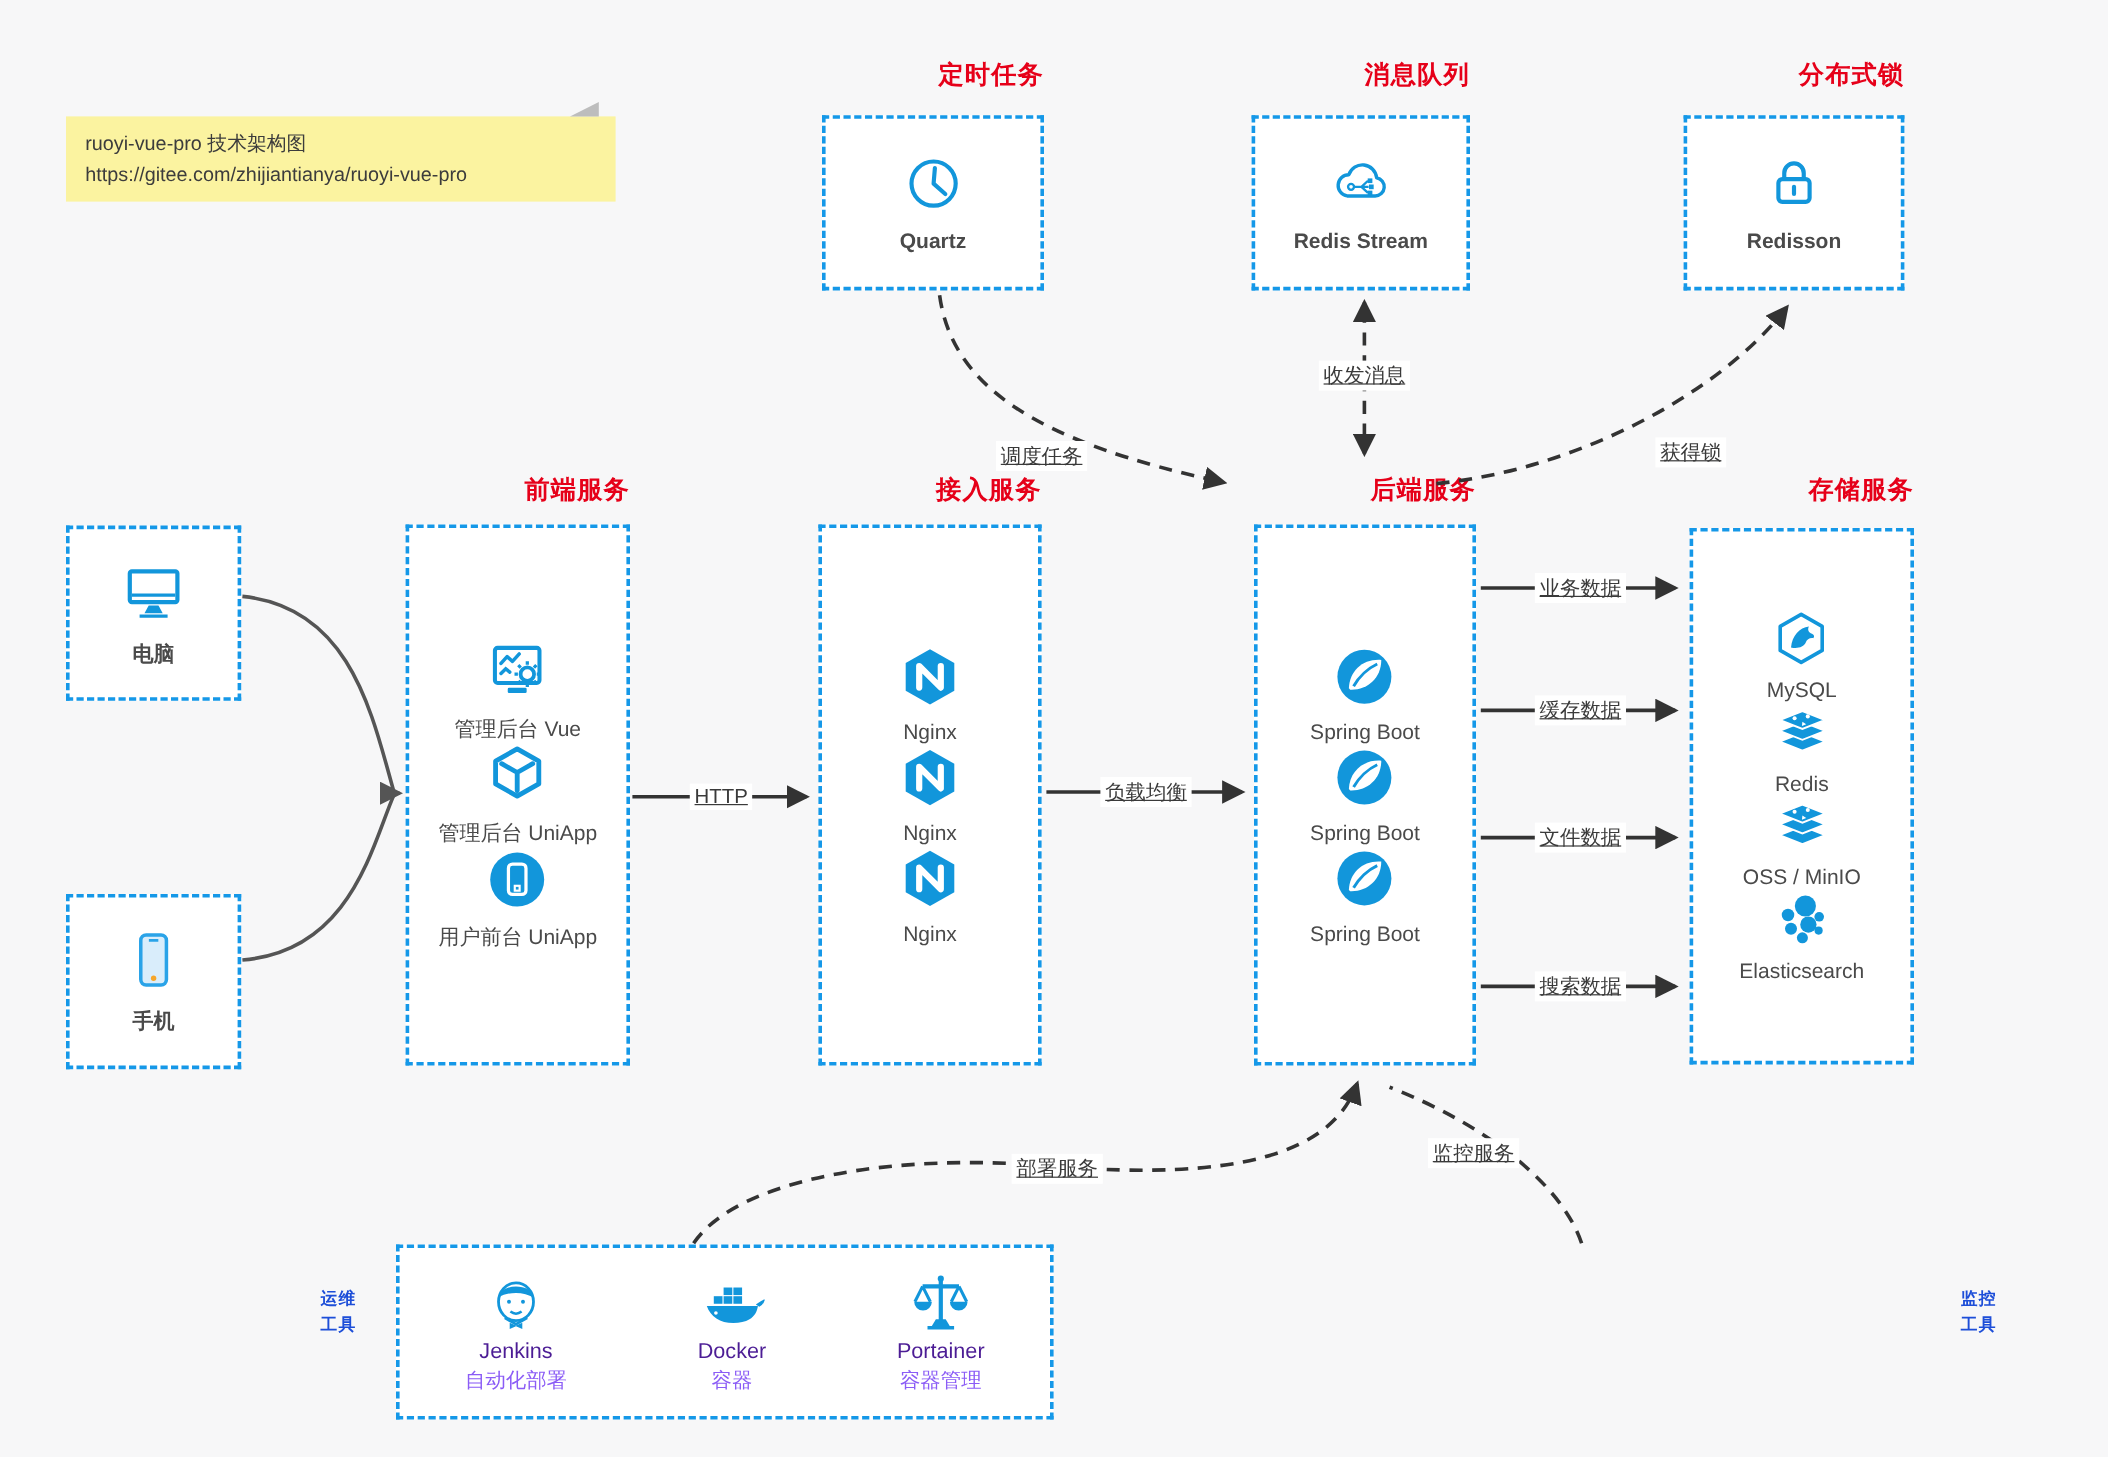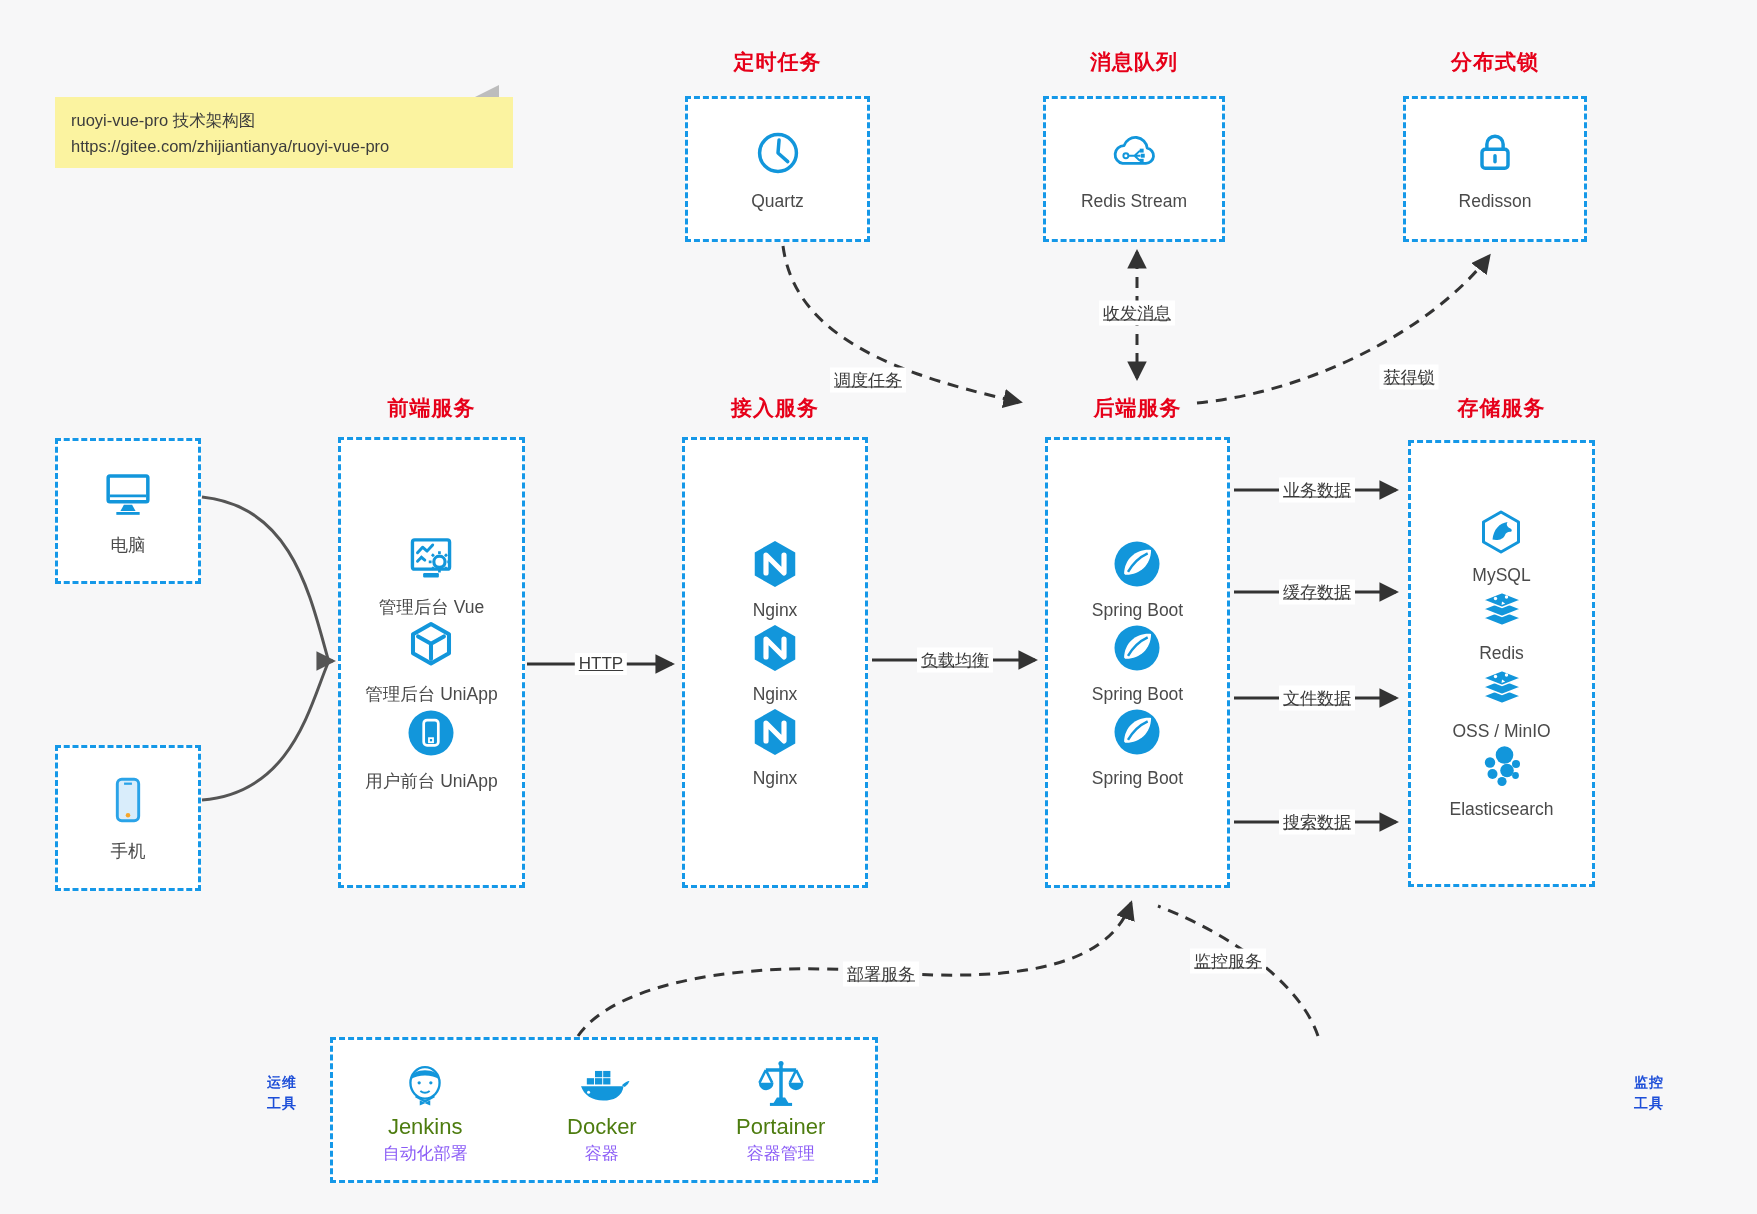--- a/index.html
+++ b/index.html
@@ -6,33 +6,33 @@
   .stage {
     position:relative; width:1757px; height:1214px; overflow:hidden;
     background:#f7f7f8; font-family:"Liberation Sans", sans-serif;
   }
   .dbox {
     position:absolute; background:#fff; border:3px dashed #1598e8;
     box-sizing:border-box; display:flex; z-index:2;
   }
   .col   { flex-direction:column; justify-content:center; align-items:center; padding:4px 0; }
   .rowbox{ flex-direction:row; justify-content:space-around; align-items:center; }
-  .topbox{ flex-direction:column; justify-content:center; align-items:center; gap:12px; }
+  .topbox{ flex-direction:column; justify-content:center; align-items:center; gap:12px;font-weight:bold; }
   .title {
     position:absolute; color:#e60019; font-weight:bold; font-size:21px;
-    text-align:center; z-index:2; letter-spacing:1px;
+    text-align:right; z-index:2; letter-spacing:1px;
   }
   .side-title {
     position:absolute; color:#1d4ed8; font-weight:bold; font-size:14px;
     line-height:1.5; text-align:center; z-index:2; letter-spacing:1px;
   }
   .node { display:flex; flex-direction:column; align-items:center; gap:9px; }
   .lbl  { font-size:17.5px; color:#4a4a4a; white-space:nowrap; }
   .bnode{ display:flex; flex-direction:column; align-items:center; gap:2px; }
-  .bnode .nm { font-size:22px; color:#4d7c0f; white-space:nowrap; }
+  .bnode .nm { font-size:18px; color:#4c1d95; white-space:nowrap; }
   .bnode .ds { font-size:17px; color:#8b5cf6; white-space:nowrap; }
   .icon { color:#1296db; display:block; }
   .note {
     position:absolute; left:55px; top:97px; width:458px; height:71px;
     background:#fbf3a0; box-sizing:border-box; padding:11px 16px;
     font-size:16.5px; color:#3c3c3c; line-height:1.55; z-index:2;
   }
   .note::after {
     content:""; position:absolute; right:14px; top:-12px; width:0; height:0;
     border-left:24px solid transparent; border-bottom:12px solid #bdbdbd;

